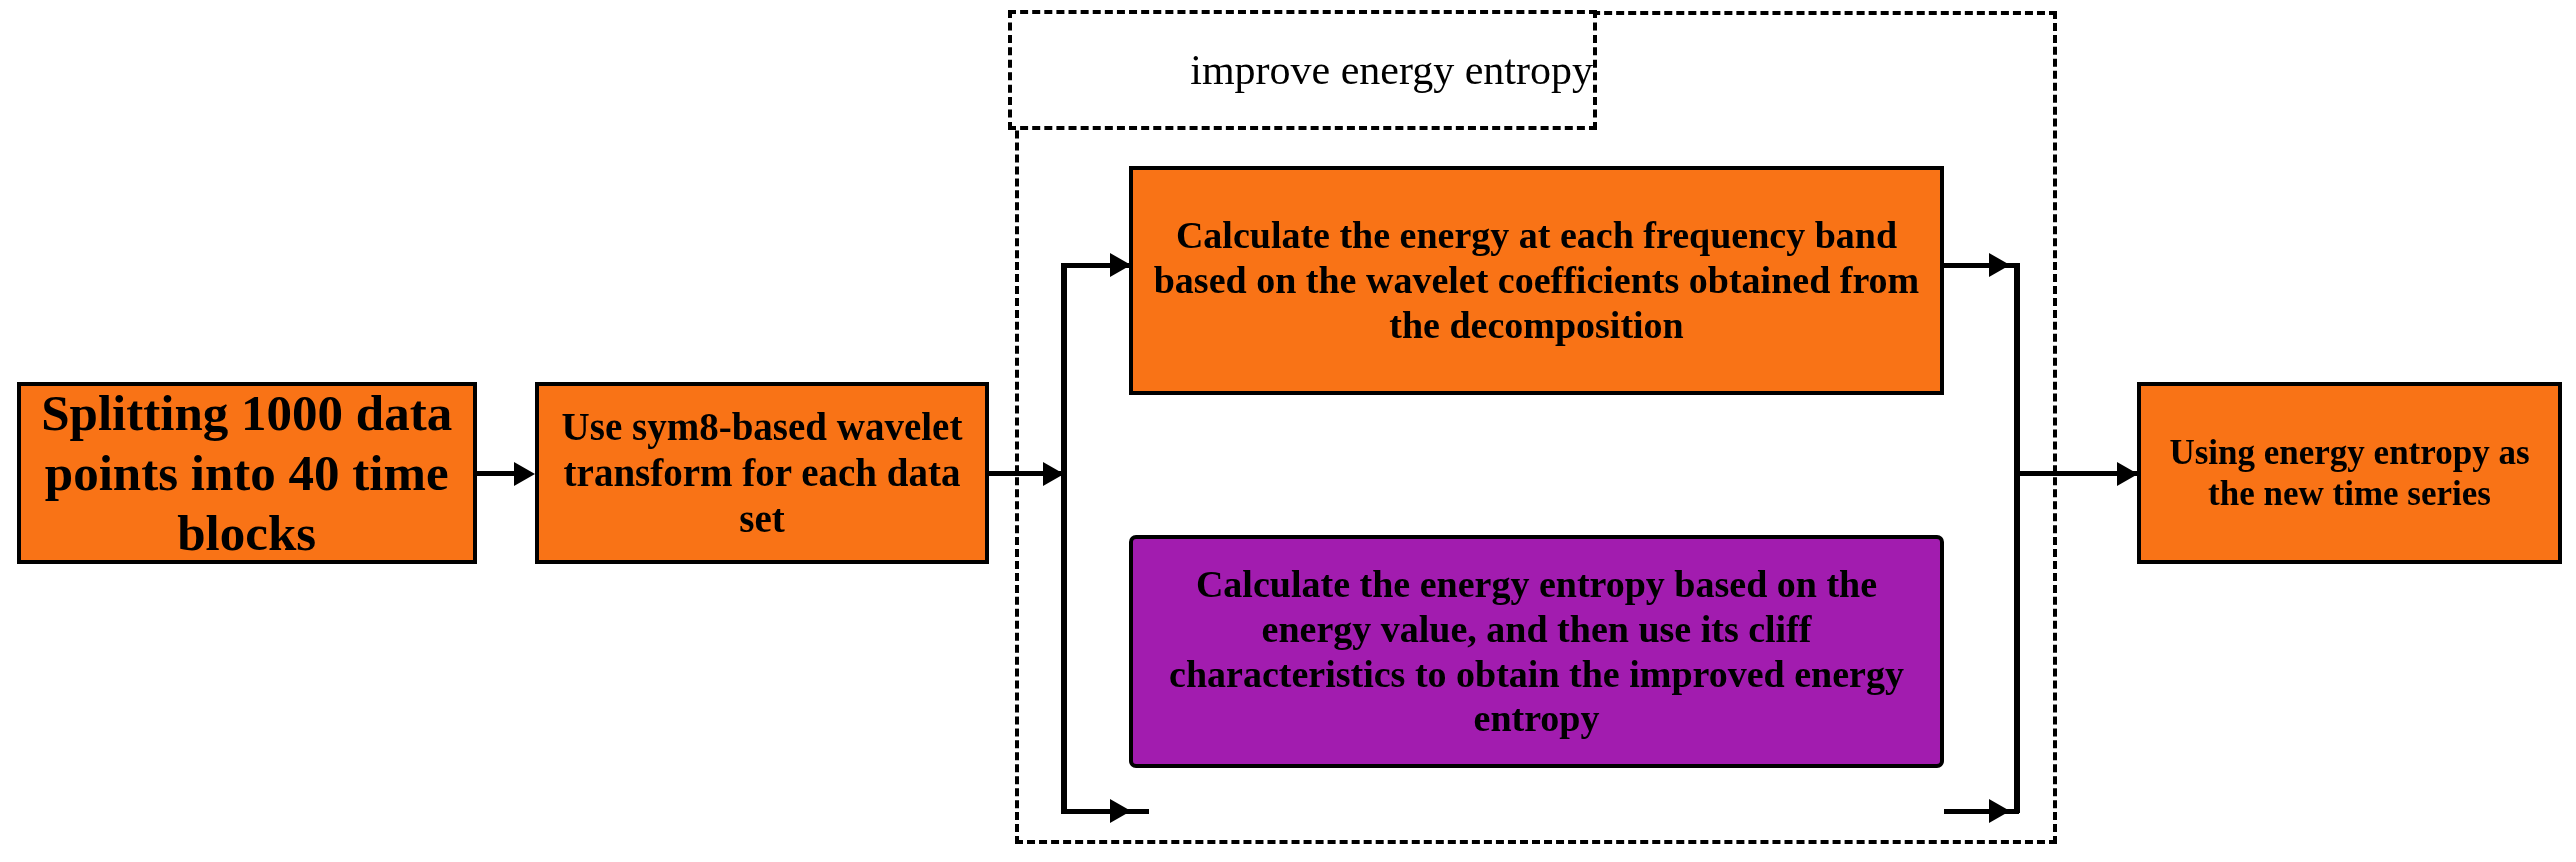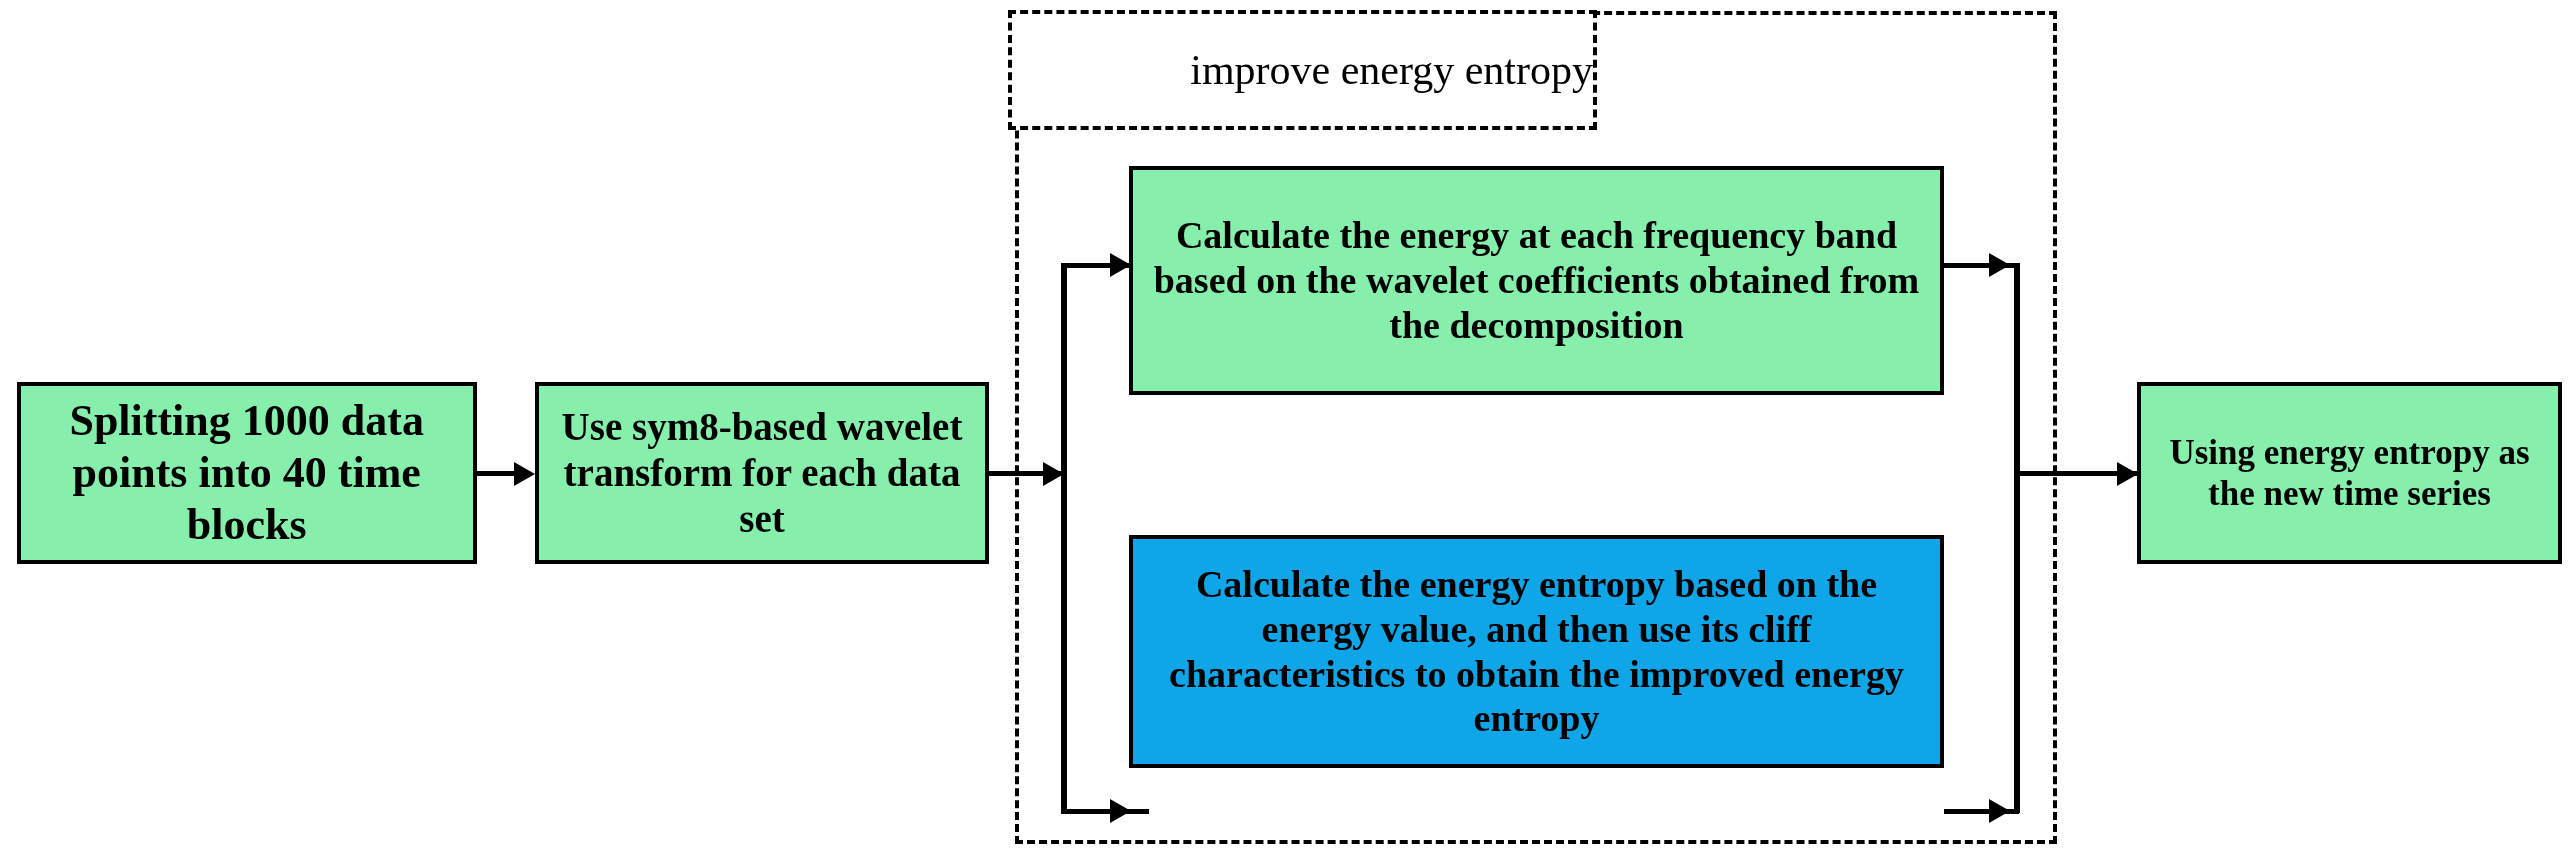--- a/index.html
+++ b/index.html
@@ -14,21 +14,21 @@
     background: #ffffff;
     font-family: "Liberation Serif", "DejaVu Serif", serif;
     overflow: hidden;
   }
 
   
   .node {
     position: absolute;
     box-sizing: border-box;
     border: 4.9px solid #000000;
-    background: #86efac;
+    background: #f97316;
     display: flex;
     align-items: center;
     justify-content: center;
     text-align: center;
     color: #000000;
     font-weight: 700;
     line-height: 1.18;
     padding: 2.8px 7px;
   }
   .node .txt {
@@ -70,34 +70,34 @@
   }
   .arrowhead {
     position: absolute;
     width: 0;
     height: 0;
     border-top: 12px solid transparent;
     border-bottom: 12px solid transparent;
     border-left: 21px solid #000000;
   }
 
-  .green { background: #0ea5e9; }
+  .green { background: #a21caf; border-radius: 7px; }
 </style>
 </head>
 <body>
 
 <div id="stage">
 
   <div class="dashed-group" style="left:1015px; top:11px; width:1042px; height:833px;"></div>
 
   <div class="dashed-label-box" style="left:1008px; top:9.7px; width:589px; height:120px; font-size:42px;">
     <span>improve energy entropy</span>
   </div>
 
-  <div class="node" style="left:16.7px; top:382px; width:460px; height:182px; font-size:44px;">
+  <div class="node" style="left:16.7px; top:382px; width:460px; height:182px; font-size:51px;">
     <span class="txt">Splitting 1000 data points into 40 time blocks</span>
   </div>
 
   <div class="hline" style="left:476px; top:471px; width:39px;"></div>
   <div class="arrowhead" style="left:514px; top:462px;"></div>
 
   <div class="node" style="left:535px; top:382px; width:454px; height:182px; font-size:39px;text-align:center;">
     <span class="txt">Use sym8-based wavelet transform for each data set</span>
   </div>
 

